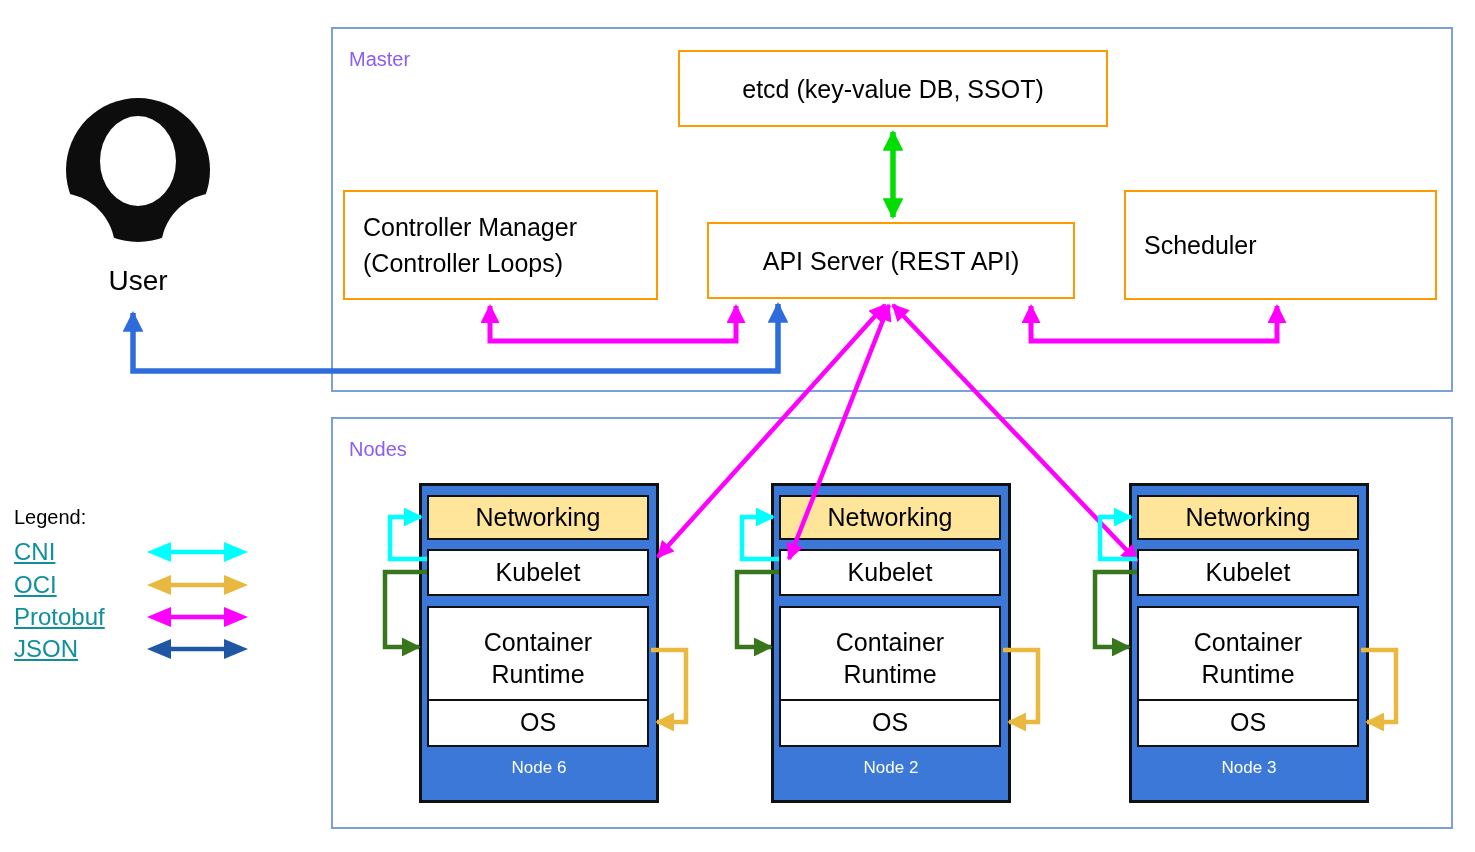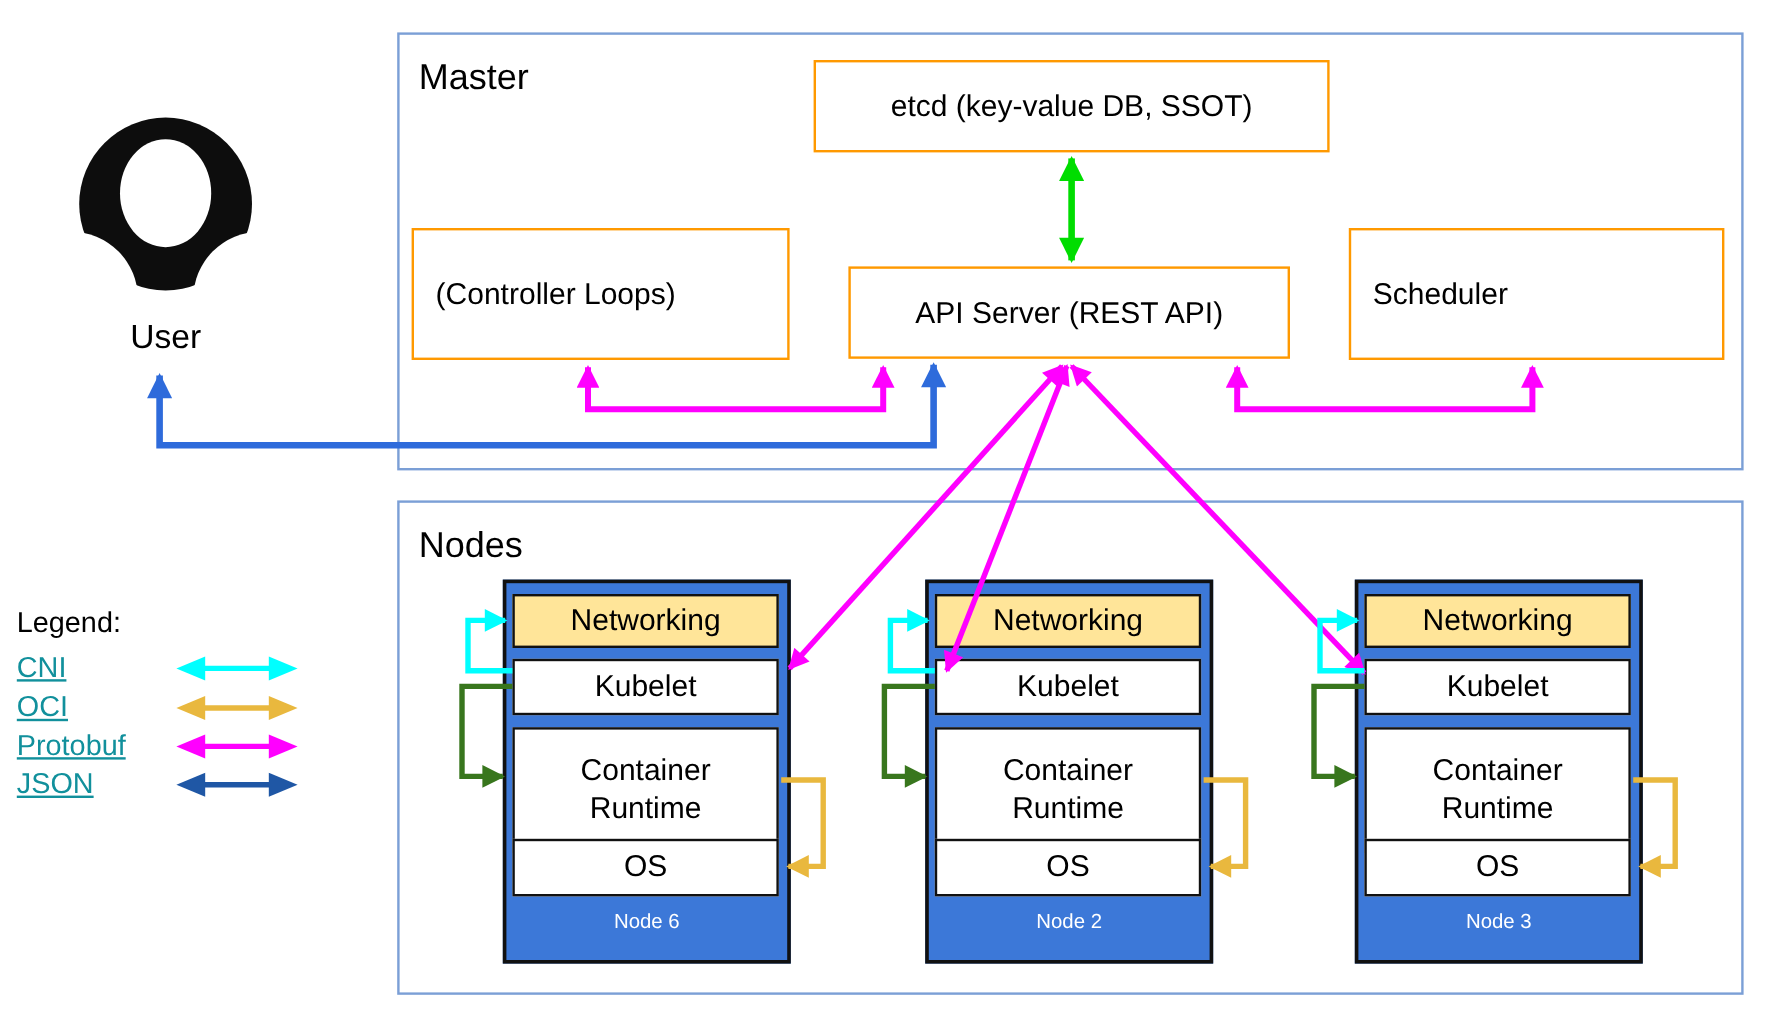--- a/index.html
+++ b/index.html
@@ -3,21 +3,21 @@
 <meta charset="utf-8">
 <style>
   html,body{margin:0;padding:0;background:#ffffff;}
   body{width:1475px;height:852px;position:relative;overflow:hidden;
        font-family:"Liberation Sans", sans-serif;color:#000;}
 
   .abs{position:absolute;box-sizing:border-box;}
 
   
   .section-box{border:2px solid #7b9fd6;background:transparent;}
-  .section-title{font-size:30px;color:#000000;}
+  .section-title{font-size:20px;color:#8b5cf6;}
 
   
   .obox{border:2.5px solid #ff9900;background:#fff;font-size:25px;
         display:flex;flex-direction:column;justify-content:center;}
   .obox.centered{align-items:center;text-align:right;}
   .obox.leftpad{padding-left:18px;align-items:flex-start;}
   .obox .bl{line-height:36px;white-space:nowrap;}
 
   
   .node{position:absolute;top:483px;width:240px;height:320px;
@@ -30,21 +30,21 @@
   .layer.runtime{top:120px;height:105px;}
   .layer.os{top:213px;height:48px;}
   .node-label{position:absolute;left:0;top:272px;width:100%;text-align:center;
               color:#fff;font-size:17px;}
 
   
   .user-label{font-size:28px;text-align:center;}
 
   
   #legend{position:absolute;left:14px;top:506px;}
-  .legend-title{font-size:24px;margin-bottom:7px;}
+  .legend-title{font-size:20px;margin-bottom:7px;}
   .legend-row{display:flex;align-items:center;height:32.4px;}
   .legend-link{width:131px;font-size:24px;text-decoration:underline;cursor:pointer;}
   .legend-arrow{flex:0 0 auto;}
 
   #overlay{position:absolute;left:0;top:0;z-index:6;pointer-events:none;}
   .boxlayer{z-index:2;}
 </style>
 </head>
 <body>
 
@@ -52,20 +52,21 @@
 <div class="abs section-title boxlayer" style="left:349px;top:48px;">Master</div>
 
 <div class="abs section-box boxlayer" style="left: 331px; top: 417px; width: 1122px; height: 412px; border-color: rgb(123, 159, 214);"></div>
 <div class="abs section-title boxlayer" style="left:349px;top:438px;">Nodes</div>
 
 <div class="abs obox centered boxlayer" style="left: 678px; top: 50px; width: 430px; height: 77px; border-color: rgb(255, 153, 0);">
   <div class="bl">etcd (key-value DB, SSOT)</div>
 </div>
 
 <div class="abs obox leftpad boxlayer" style="left: 343px; top: 190px; width: 315px; height: 110px; border-color: rgb(255, 153, 0);">
+  <div class="bl">Controller Manager</div>
   <div class="bl">(Controller Loops)</div>
 </div>
 
 <div class="abs obox centered boxlayer" style="left: 707px; top: 222px; width: 368px; height: 77px; border-color: rgb(255, 153, 0);">
   <div class="bl">API Server (REST API)</div>
 </div>
 
 <div class="abs obox leftpad boxlayer" style="left: 1124px; top: 190px; width: 313px; height: 110px; border-color: rgb(255, 153, 0);">
   <div class="bl">Scheduler</div>
 </div>

